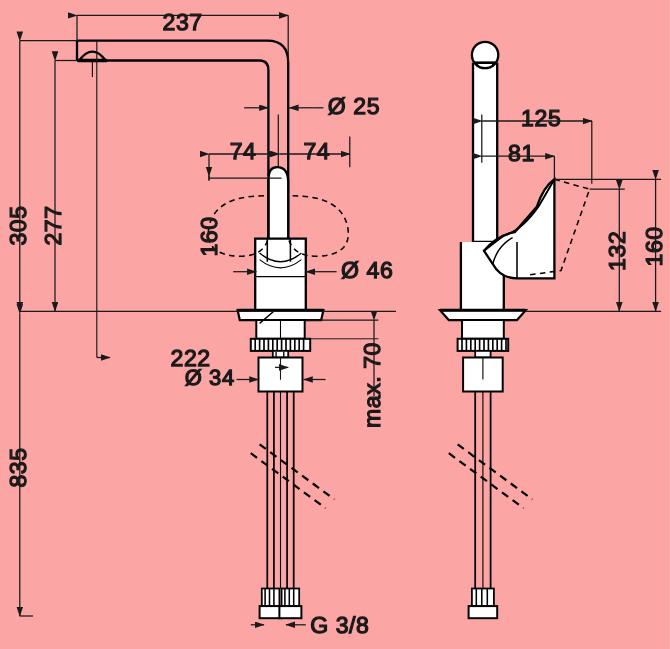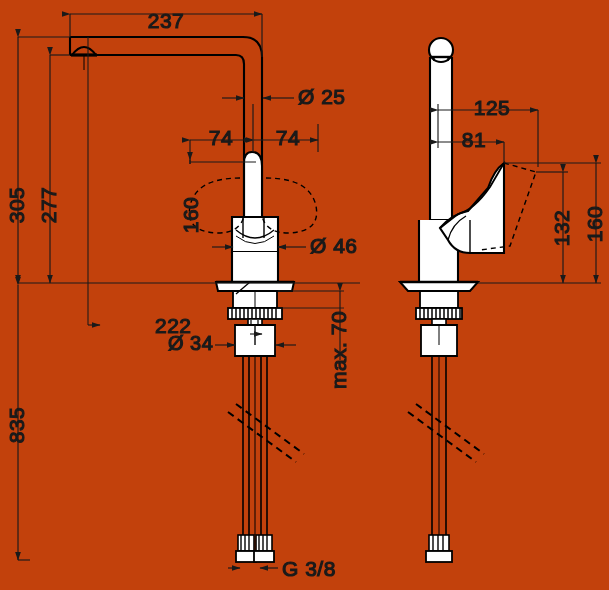--- a/index.html
+++ b/index.html
@@ -1,18 +1,18 @@
 <!DOCTYPE html>
 <html><head>
 <meta charset="utf-8">
 <style>
   html,body{margin:0;padding:0;background:#fff;}
   body{width:609px;height:590px;overflow:hidden;
        font-family:"Liberation Sans","DejaVu Sans",sans-serif;}
-  #stage{position:relative;width:609px;height:590px;background:#c2410c;}
+  #stage{position:relative;width:609px;height:590px;background:#fca5a5;}
   svg#dwg{position:absolute;left:0;top:0;width:609px;height:590px;display:block;}
   .dimtext{font-family:"Liberation Sans","DejaVu Sans",sans-serif;
            font-size:21px;fill:#1a1a1a;letter-spacing:0.5px;}
   .dimtext.small{font-size:20px;}
 </style>
 </head>
 <body>
 
 <div id="stage">
 <svg id="dwg" viewBox="0 0 609 590">

